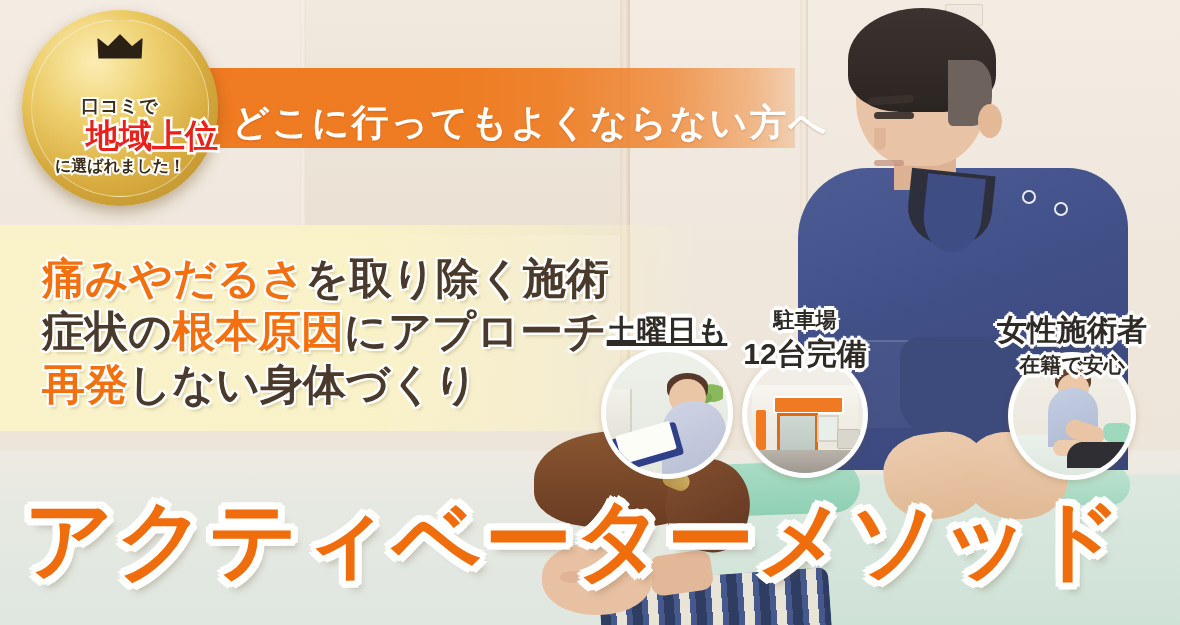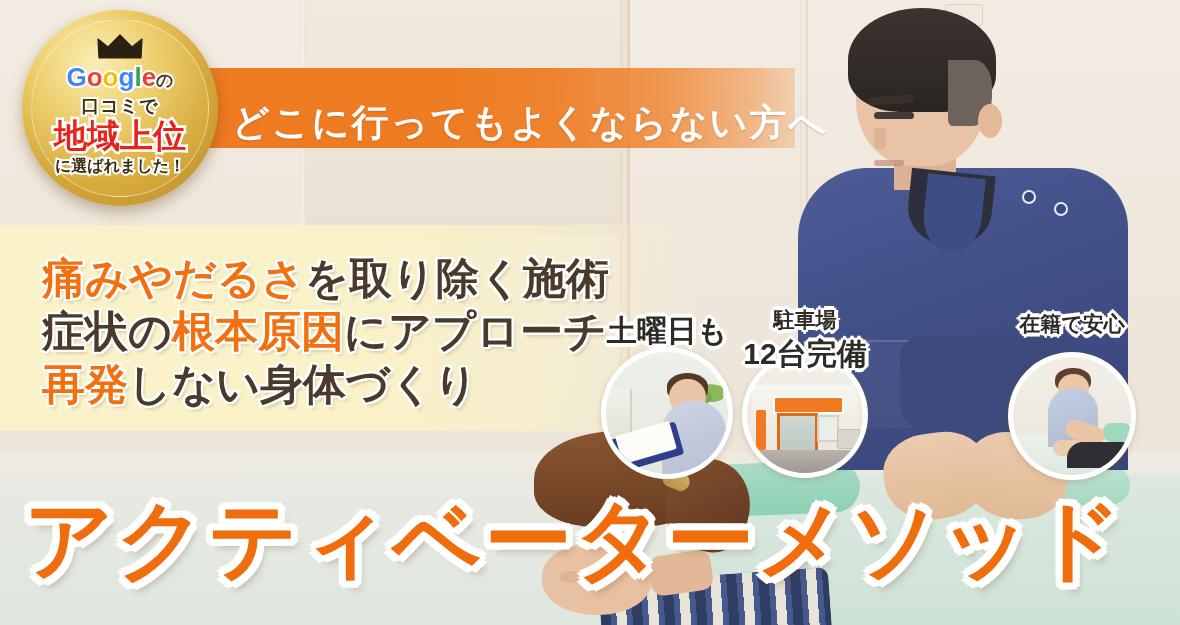--- a/index.html
+++ b/index.html
@@ -155,21 +155,21 @@
     border:1px solid rgba(255,255,255,.45);}
   .badge .crown{position:absolute;left:50%;top:24px;transform:translateX(-50%);width:46px;height:26px;}
   .badge .google{position:absolute;left:0;right:0;top:54px;text-align:center;
     font-size:26px;font-weight:700;line-height:26px;white-space:nowrap;}
   .badge .google span{ -webkit-text-stroke:4px #fff;paint-order:stroke fill;}
   .g-b{color:#4285F4;} .g-r{color:#EA4335;} .g-y{color:#FBBC05;} .g-g{color:#34A853;}
   .g-no{color:#4a3a22;font-size:17px;}
   .badge .kuchi{position:absolute;left:0;right:0;top:84px;text-align:center;
     font-size:18px;font-weight:700;color:#3e2f18;letter-spacing:1px;
     -webkit-text-stroke:4px #fff;paint-order:stroke fill;}
-  .badge .chiiki{position:absolute;left:0;right:0;top:104px;text-align:center;
+  .badge .chiiki{position:absolute;left:0;right:0;top:104px;text-align:right;
     font-size:33px;font-weight:700;color:#e8211b;letter-spacing:0px;
     -webkit-text-stroke:5px #fff;paint-order:stroke fill;}
   .badge .erabare{position:absolute;left:0;right:0;top:146px;text-align:center;
     font-size:16px;font-weight:700;color:#3a2c16;letter-spacing:0px;
     -webkit-text-stroke:4px #fff;paint-order:stroke fill;}
 
   
   .headline{position:absolute;left:42px;top:252px;width:600px;}
   .hl{font-size:43px;font-weight:700;line-height:53px;white-space:nowrap;letter-spacing:0px;
     color:#4a3a2c;
@@ -330,23 +330,20 @@
   <div class="obanner-txt">どこに行ってもよくならない方へ</div>
 
   <div class="badge">
     <div class="scallop"></div>
     <div class="inner"></div>
 
     <svg class="crown" viewBox="0 0 46 26">
       <path d="M2 24 L1 5 L11 13 L23 1 L35 13 L45 5 L44 24 Z" fill="#2b2014" stroke="#2b2014" stroke-width="1.2" stroke-linejoin="round"></path>
     </svg>
 
-    <div class="google">
-      <span class="g-b">G</span><span class="g-r">o</span><span class="g-y">o</span><span class="g-b">g</span><span class="g-g">l</span><span class="g-r">e</span><span class="g-no">の</span>
-    </div>
 
     <div class="kuchi">口コミで</div>
     <div class="chiiki">地域上位</div>
     <div class="erabare">に選ばれました！</div>
   </div>
 
   <div class="headline">
     <div class="hl">
       <span class="o">痛みやだるさ</span><span class="d">を取り除く施術</span>
     </div>
@@ -363,21 +360,21 @@
     <div class="photo" style="left:5px;top:5px;width:122px;height:122px;">
       <div class="p-room"></div>
       <div class="p-shelf"></div>
       <div class="p-leaf"></div>
       <div class="p-nurse-hair"></div>
       <div class="p-nurse-head"></div>
       <div class="p-nurse-body"></div>
       <div class="p-board"></div>
       <div class="p-paper"></div>
     </div>
-    <div class="cap" style="top:-36px;">
+    <div class="cap" style="top:-36px;text-decoration:underline;">
       <span class="l1 big">土曜日も</span>
     </div>
   </div>
 
   <div class="feat" style="left:742px;top:352px;width:126px;height:126px;">
     <div class="ring" style="width:126px;height:126px;"></div>
     <div class="photo" style="left:5px;top:5px;width:116px;height:116px;">
       <div class="p-ext-sky"></div>
       <div class="p-ext-bld"></div>
       <div class="p-ext-sign"></div>
@@ -401,19 +398,20 @@
       <div class="p-r3-bed"></div>
       <div class="p-r3-pillow"></div>
       <div class="p-r3-fhair"></div>
       <div class="p-r3-fhead"></div>
       <div class="p-r3-fbody"></div>
       <div class="p-r3-arm"></div>
       <div class="p-r3-skin"></div>
       <div class="p-r3-patient"></div>
     </div>
     <div class="cap" style="top:-42px;">
+      <span class="l1 big">女性施術者</span>
       <span class="l2 sm">在籍で安心</span>
     </div>
   </div>
 
   <div class="bigtitle">アクティベーターメソッド</div>
 
 </div>
 
 </body></html>

